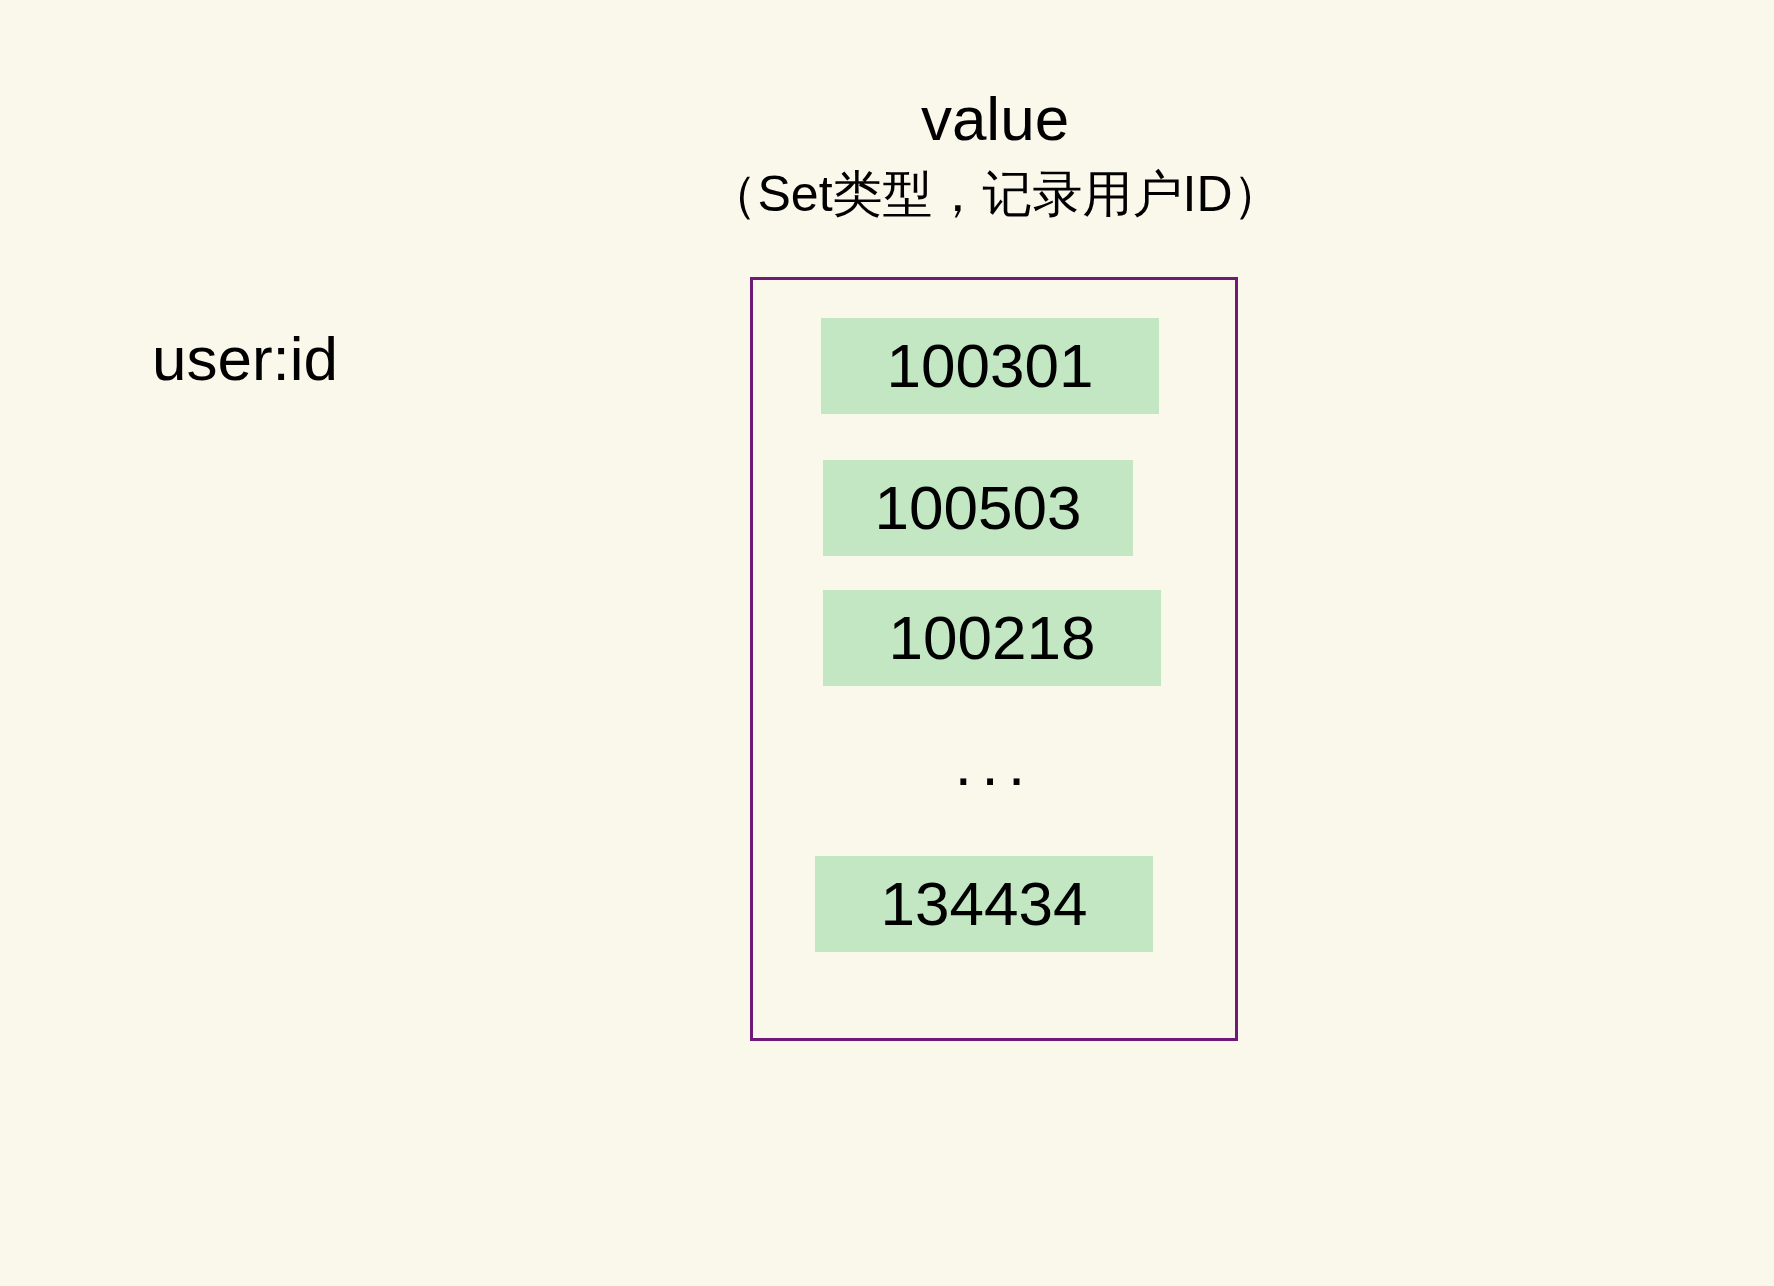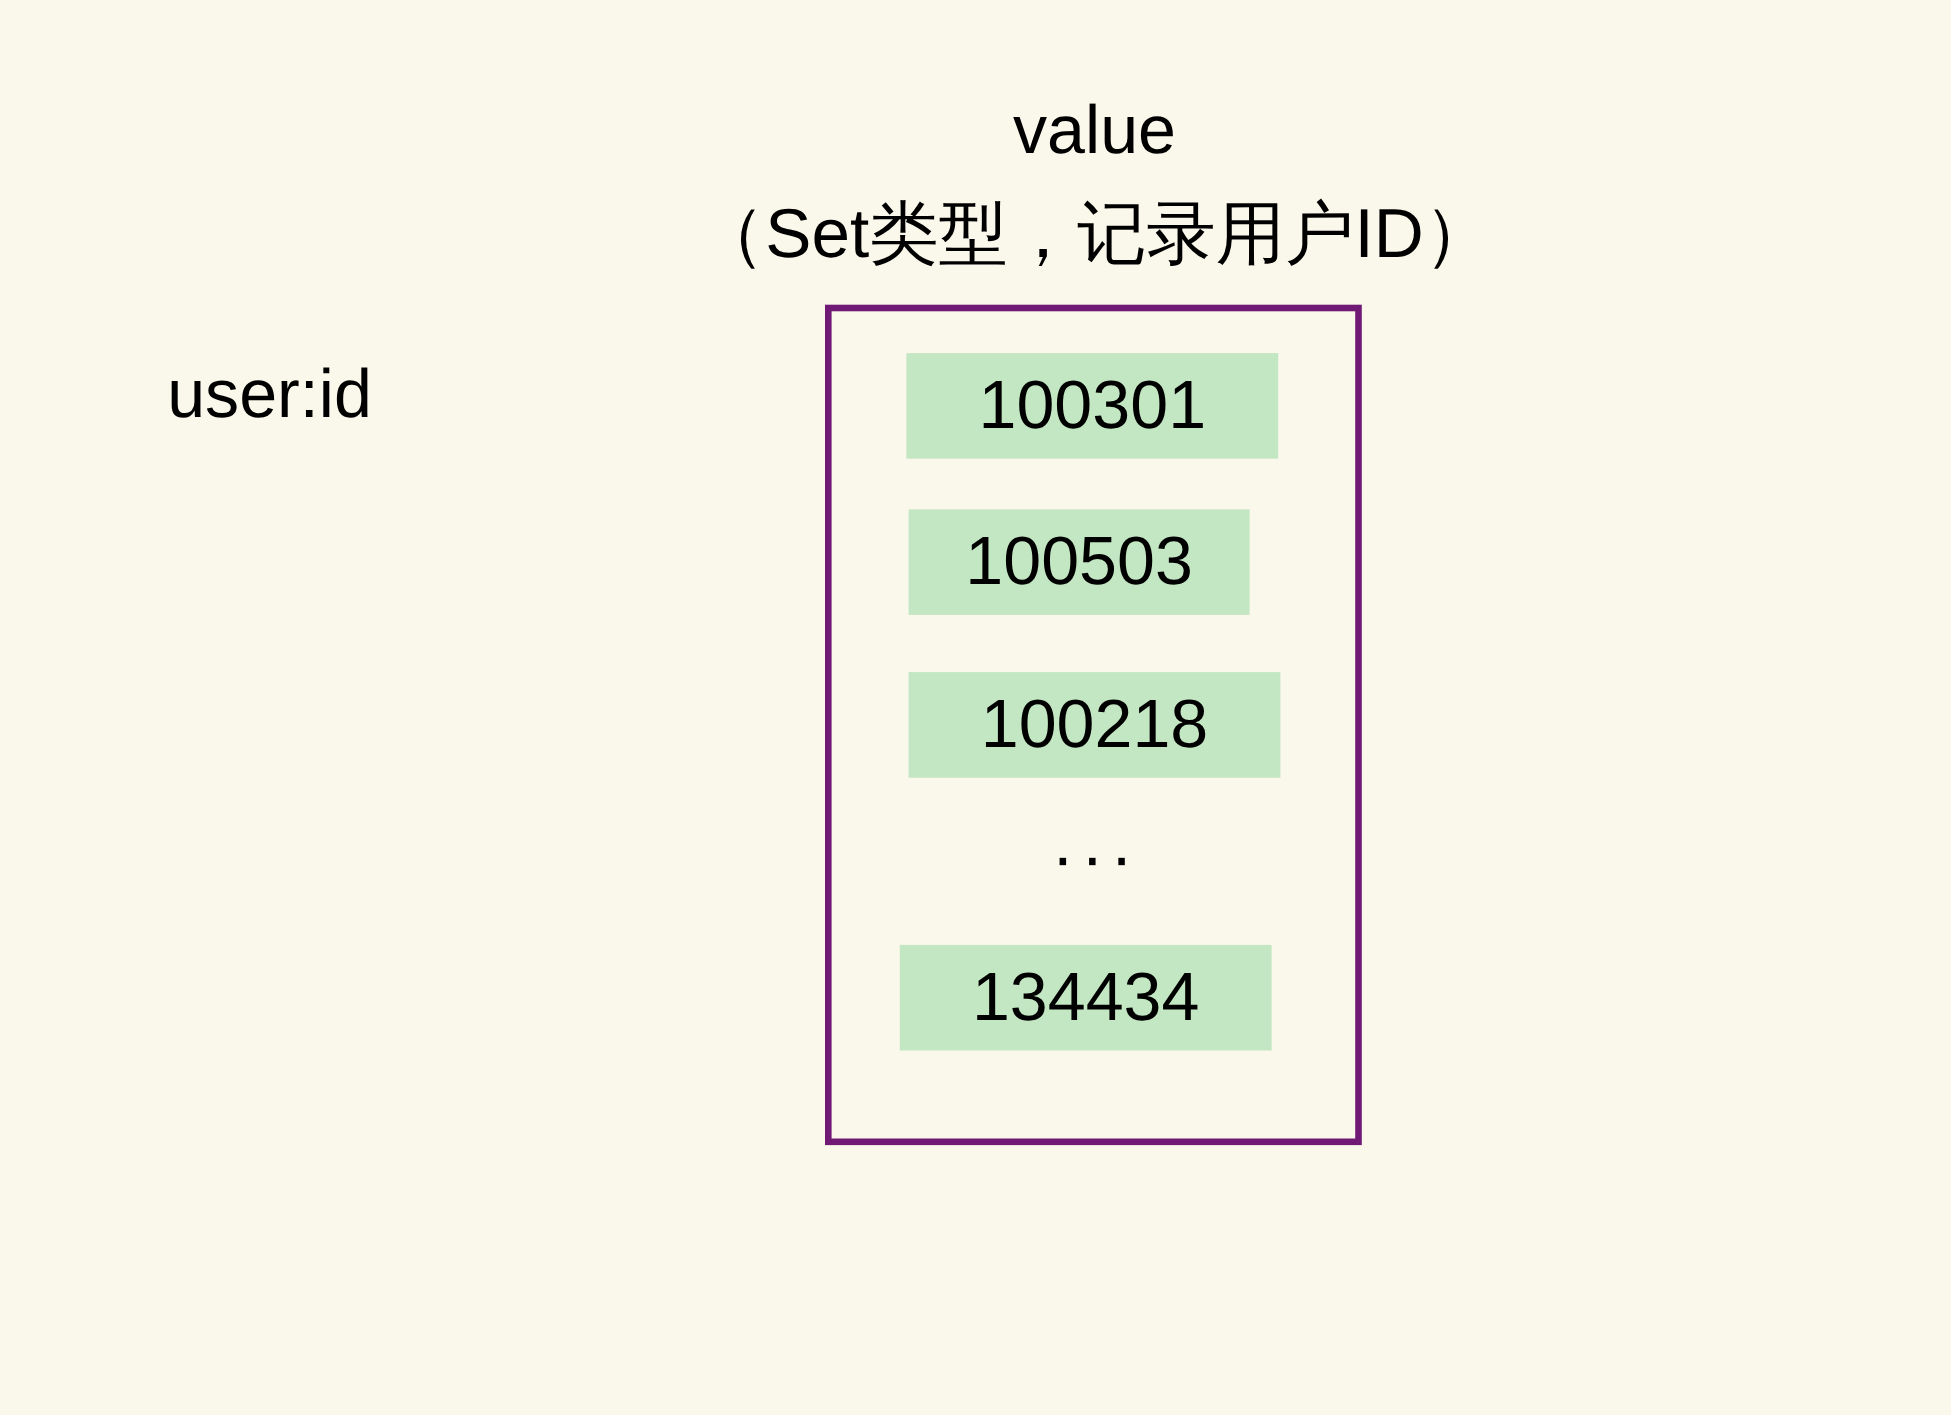--- a/index.html
+++ b/index.html
@@ -41,23 +41,23 @@
     top: 88px;
     width: 790px;
     text-align: center;
   }
   .value-heading {
     font-size: 62px;
     line-height: 1.0;
     white-space: nowrap;
   }
   .value-subtitle {
-    font-size: 63px;
+    font-size: 50px;
     line-height: 1.12;
-    margin-top: 28px;
+    margin-top: 16px;
     white-space: nowrap;
   }
 
   
   .key-label {
     position: absolute;
     left: 95px;
     top: 300px;
     width: 300px;
     text-align: center;
@@ -67,40 +67,40 @@
     margin-top: 28px;
   }
 
   
   .set-box {
     position: absolute;
     left: 750px;
     top: 277px;
     width: 488px;
     height: 764px;
-    border: 6px solid #701a75;
+    border: 3px solid #701a75;
     box-sizing: border-box;
     background: transparent;
   }
 
   
   .id-chip {
     position: absolute;
     background: #c3e6c3;
     font-size: 62px;
     line-height: 96px;
     height: 96px;
     text-align: center;
     white-space: nowrap;
     color: #000000;
   }
 
   .chip-0 { left: 68px;  top: 38px;  width: 338px; }
   .chip-1 { left: 70px;  top: 180px; width: 310px; }
-  .chip-2 { left: 70px;  top: 328px; width: 338px; }
+  .chip-2 { left: 70px;  top: 310px; width: 338px; }
   .chip-3 { left: 62px;  top: 576px; width: 338px; }
 
   .ellipsis {
     position: absolute;
     left: 150px;
     top: 466px;
     width: 180px;
     text-align: center;
     font-size: 62px;
     line-height: 62px;

